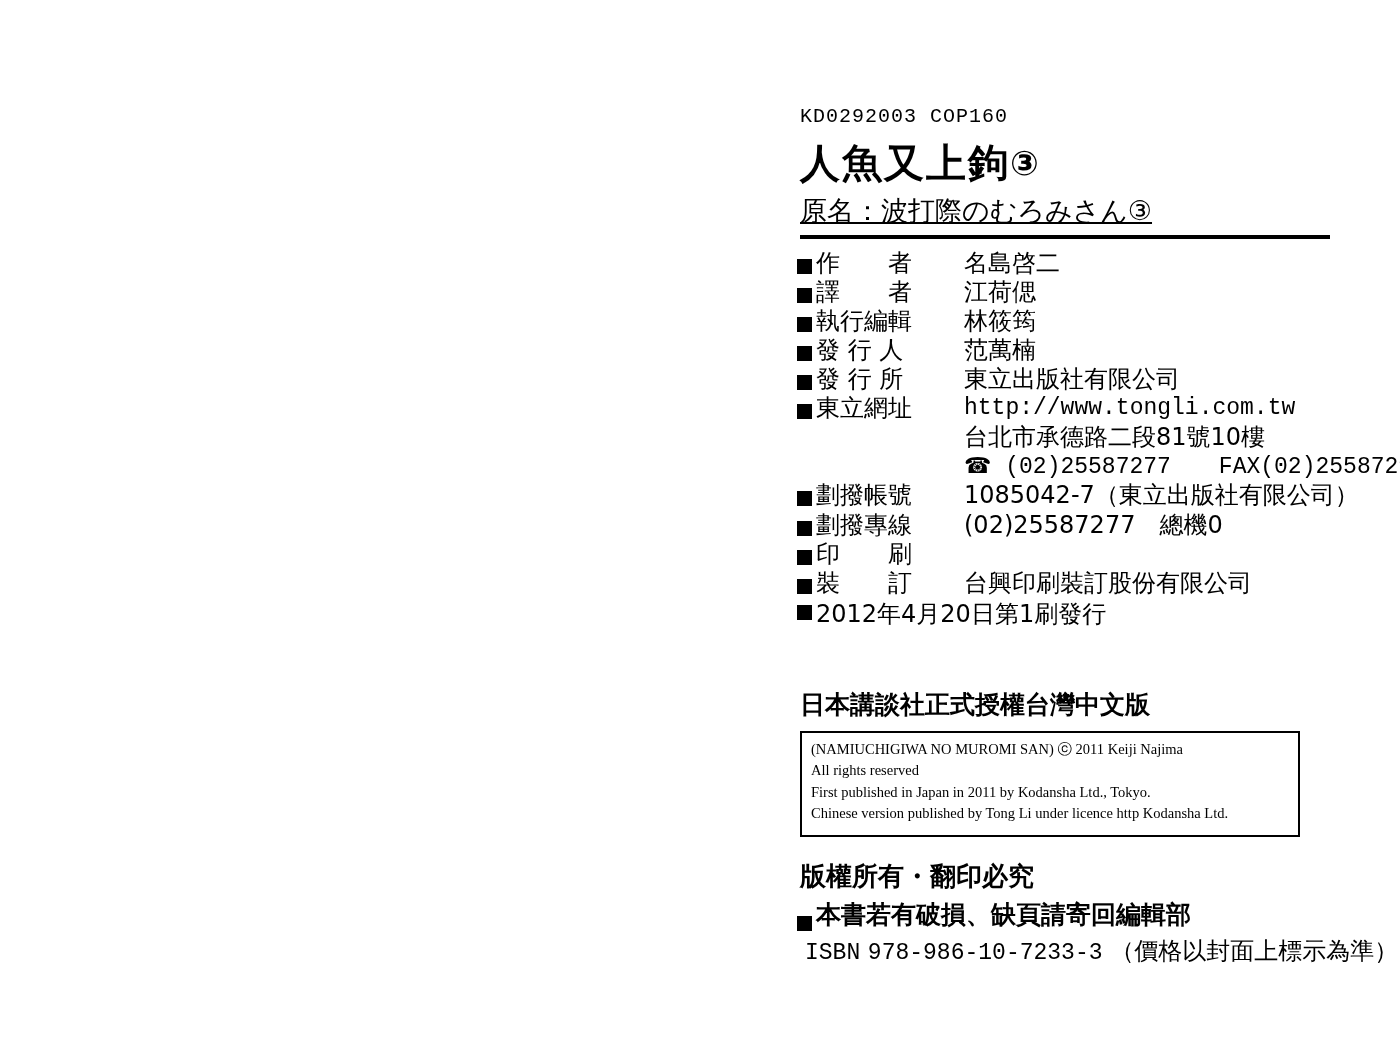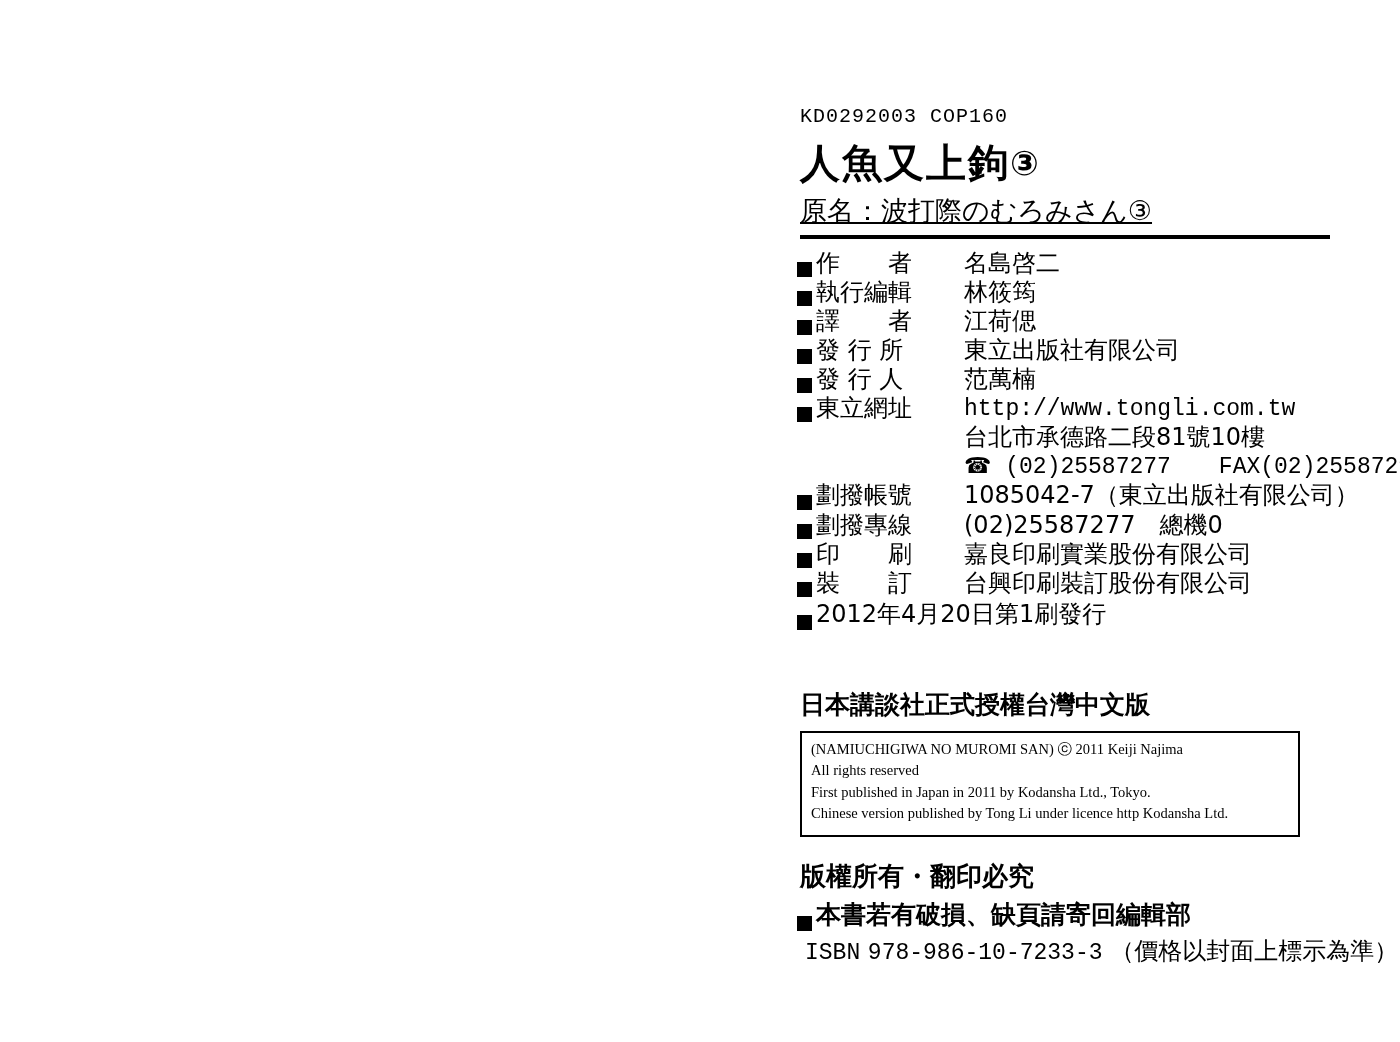--- a/index.html
+++ b/index.html
@@ -64,21 +64,21 @@
     border-top: 4px solid #000;
     margin: 0 0 10px 5px;
     width: 530px;
   }
 
   .credits {
     margin: 0 0 0 0;
   }
   .crow {
     display: flex;
-    align-items: flex-end;
+    align-items: center;
     font-family: "DejaVu Sans", sans-serif;
     font-size: 24px;
     line-height: 1.17;
     margin-bottom: 1px;
     white-space: nowrap;
   }
   .bullet {
     display: inline-block;
     width: 15px;
     height: 15px;
@@ -112,21 +112,21 @@
     font-size: 23px;
   }
   .phone-glyph {
     font-family: "DejaVu Sans", sans-serif;
     font-size: 22px;
   }
   .gap-r { display: inline-block; width: 48px; }
 
   .single-line {
     display: flex;
-    align-items: flex-end;
+    align-items: flex-start;
     font-family: "DejaVu Sans", sans-serif;
     font-size: 24px;
     margin-bottom: 1px;
     white-space: nowrap;
   }
 
   .license-title {
     font-family: "DejaVu Sans", sans-serif;
     font-weight: bold;
     font-size: 25px;
@@ -198,40 +198,40 @@
     <div class="credits">
 
       <div class="crow">
         <span class="bullet"></span>
         <span class="clabel">作　　者</span>
         <span class="cval">名島啓二</span>
       </div>
 
       <div class="crow">
         <span class="bullet"></span>
+        <span class="clabel">譯　　者</span>
+        <span class="cval">江荷偲</span>
+      </div>
+
+      <div class="crow">
+        <span class="bullet"></span>
         <span class="clabel">執行編輯</span>
         <span class="cval">林筱筠</span>
       </div>
 
       <div class="crow">
         <span class="bullet"></span>
-        <span class="clabel">譯　　者</span>
-        <span class="cval">江荷偲</span>
+        <span class="clabel">發 行 人</span>
+        <span class="cval">范萬楠</span>
       </div>
 
       <div class="crow">
         <span class="bullet"></span>
         <span class="clabel">發 行 所</span>
         <span class="cval">東立出版社有限公司</span>
-      </div>
-
-      <div class="crow">
-        <span class="bullet"></span>
-        <span class="clabel">發 行 人</span>
-        <span class="cval">范萬楠</span>
       </div>
 
       <div class="crow">
         <span class="bullet"></span>
         <span class="clabel">東立網址</span>
         <span class="cval mono">http://www.tongli.com.tw</span>
       </div>
 
       <div class="sub-line">台北市承德路二段81號10樓</div>
 
@@ -248,21 +248,20 @@
 
       <div class="crow">
         <span class="bullet"></span>
         <span class="clabel">劃撥專線</span>
         <span class="cval">(02)25587277　總機0</span>
       </div>
 
       <div class="crow">
         <span class="bullet"></span>
         <span class="clabel">印　　刷</span>
-        <span class="cval">嘉良印刷實業股份有限公司</span>
       </div>
 
       <div class="crow">
         <span class="bullet"></span>
         <span class="clabel">裝　　訂</span>
         <span class="cval">台興印刷裝訂股份有限公司</span>
       </div>
 
       <div class="single-line">
         <span class="bullet"></span>

